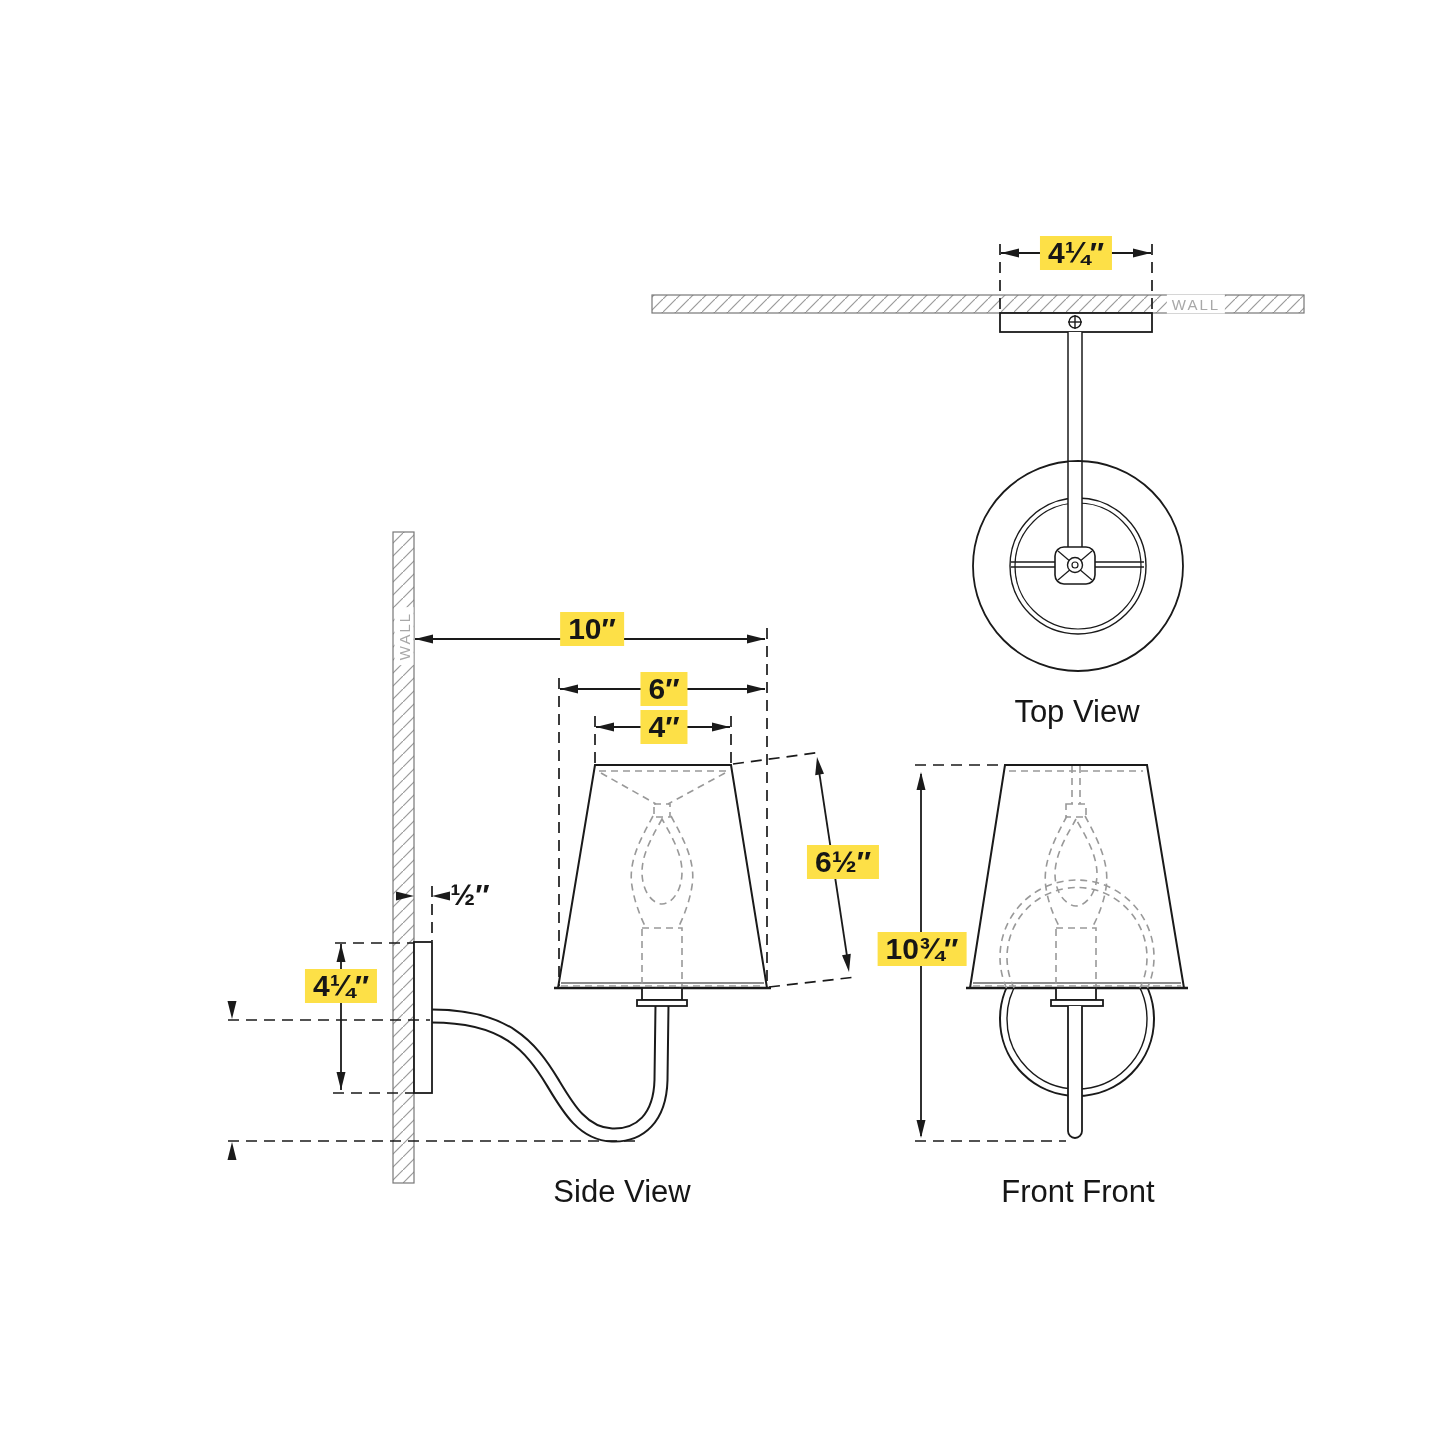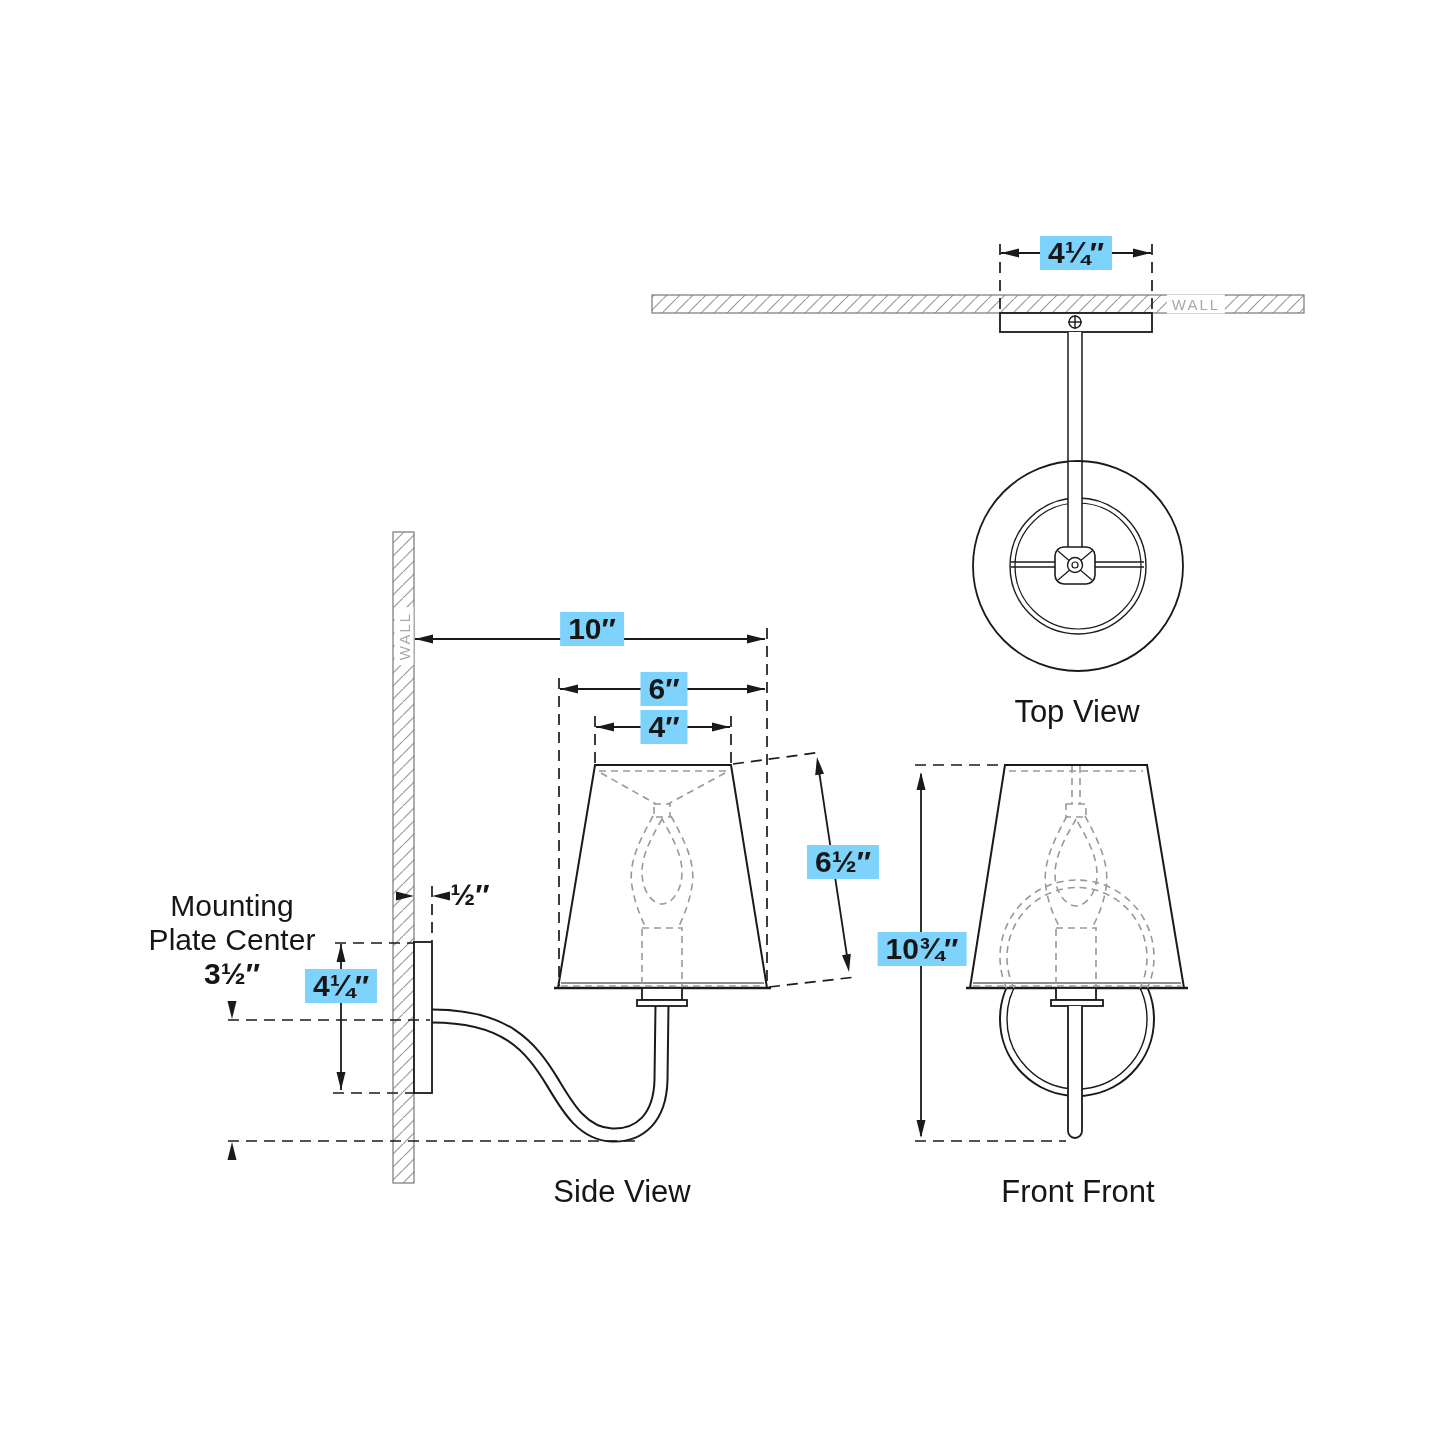--- a/index.html
+++ b/index.html
@@ -1,21 +1,21 @@
 <!DOCTYPE html>
 <html><head>
 <meta charset="utf-8">
 <style>
   html,body{margin:0;padding:0;background:#fff;}
   .stage{position:relative;width:1445px;height:1445px;background:#ffffff;overflow:hidden;
          font-family:"Liberation Sans", sans-serif;color:#1a1a1a;}
   .stage svg{position:absolute;left:0;top:0;}
   .lbl{position:absolute;transform:translate(-50%,-50%);font-size:30px;font-weight:700;
        white-space:nowrap;color:#161616;letter-spacing:0px;}
-  .lbl.bg{background:#7dd3fc;padding:0 8px;}
+  .lbl.bg{background:#fde047;padding:0 8px;}
   .cap{position:absolute;transform:translate(-50%,-50%);font-size:31px;font-weight:400;
        white-space:nowrap;color:#161616;}
   .note{position:absolute;transform:translate(-50%,-50%);font-size:30px;font-weight:400;
         text-align:center;line-height:34px;white-space:nowrap;color:#161616;}
   .note .dim3{font-weight:700;}
   .wall-lbl{position:absolute;transform:translate(-50%,-50%);font-size:15px;color:#a8a8a8;
             letter-spacing:2px;background:#fff;padding:1px 5px;white-space:nowrap;}
   .wall-lbl.vert{transform:translate(-50%,-50%) rotate(-90deg);}
 </style>
 </head>
@@ -201,23 +201,18 @@
   <div class="lbl bg" style="left:1076px;top:253px;">4¼″</div>
   <div class="cap" style="left:1077px;top:712px;text-align:right;">Top View</div>
 
   <div class="wall-lbl vert" style="left:404px;top:636px;">WALL</div>
   <div class="lbl bg" style="left:592px;top:629px;">10″</div>
   <div class="lbl bg" style="left:664px;top:689px;">6″</div>
   <div class="lbl bg" style="left:664px;top:727px;">4″</div>
   <div class="lbl bg" style="left:833px;top:862px;margin-left:10px;">6½″</div>
   <div class="lbl" style="left:470px;top:895px;">½″</div>
   <div class="lbl bg" style="left:341px;top:986px;">4¼″</div>
-  <div class="note" style="left:232px;top:940px;">
-    <div>Mounting</div>
-    <div>Plate Center</div>
-    <div class="dim3">3½″</div>
-  </div>
   <div class="cap" style="left:622px;top:1192px;">Side View</div>
 
   <div class="lbl bg" style="left:922px;top:949px;">10¾″</div>
   <div class="cap" style="left:1078px;top:1192px;">Front Front</div>
 
 </div>
 
 </body></html>

